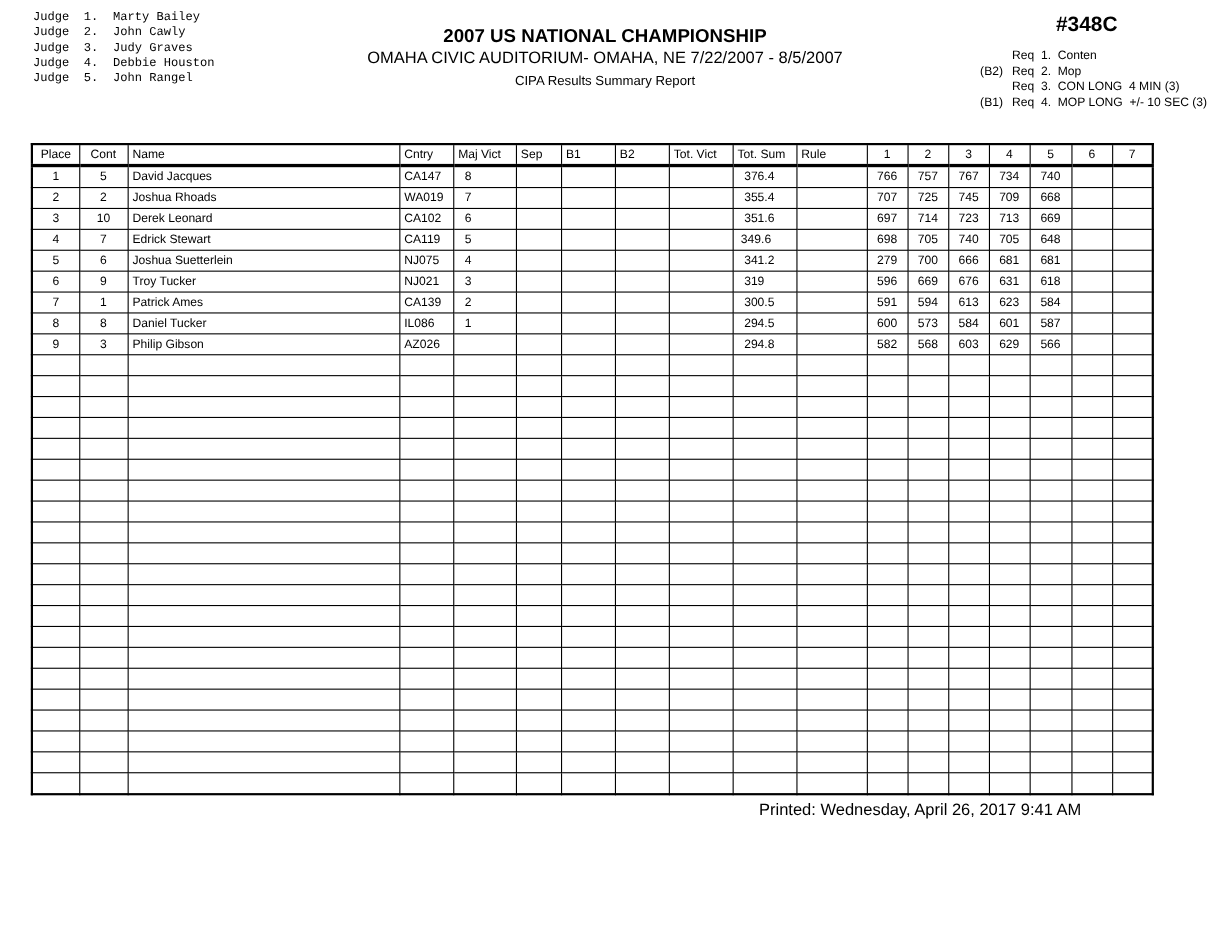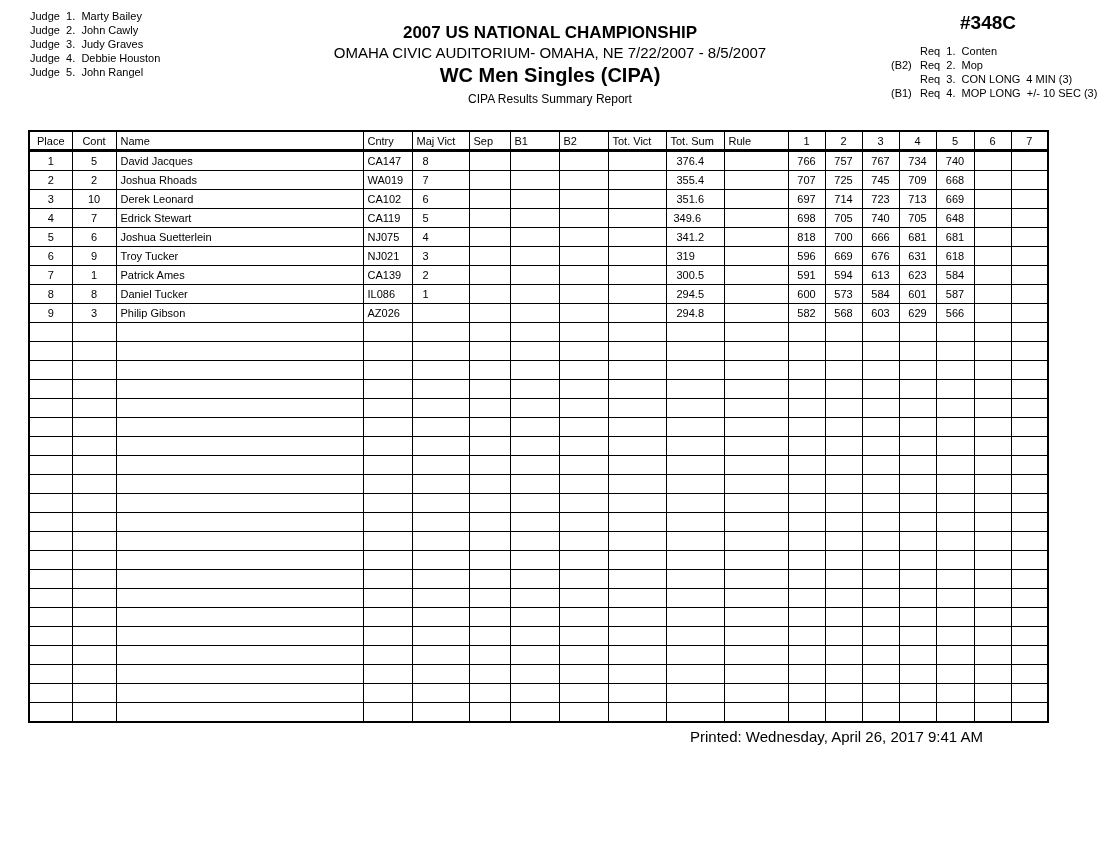--- a/index.html
+++ b/index.html
@@ -1,18 +1,18 @@
 <!DOCTYPE html>
 <html><head>
 <meta charset="utf-8">
 <style>
   html, body { margin: 0; padding: 0; background: #ffffff; }
   body { width: 1100px; height: 850px; position: relative; font-family: "Liberation Sans", sans-serif; color: #000; overflow: hidden; }
   .judges { position: absolute; left: 30px; top: 9px; font-size: 11px; line-height: 14px; }
-  .judges div { white-space: pre; }
+  .judges div { white-space: pre; font-family: Liberation Mono, monospace; }
   .center-head { position: absolute; left: 250px; width: 600px; top: 22px; text-align: center; }
   .h-title { font-size: 17px; font-weight: bold; line-height: 22px; }
   .h-venue { font-size: 15px; line-height: 18px; }
   .h-event { font-size: 20px; font-weight: bold; line-height: 26px; }
   .h-report { font-size: 12px; line-height: 22px; }
   .event-no { position: absolute; left: 960px; top: 12px; font-size: 19px; font-weight: bold; }
   .reqs { position: absolute; left: 862px; top: 44px; font-size: 11px; line-height: 14px; }
   .reqs div { white-space: pre; }
   .reqs .pre { display: inline-block; width: 29px; margin-left: 29px; }
   table.grid { position: absolute; left: 28px; top: 130px; border-collapse: collapse; font-size: 11px; table-layout: fixed; border-radius: 32px; }
@@ -29,21 +29,20 @@
   <div><span>Judge  1.</span>  <span>Marty Bailey</span></div>
   <div><span>Judge  2.</span>  <span>John Cawly</span></div>
   <div><span>Judge  3.</span>  <span>Judy Graves</span></div>
   <div><span>Judge  4.</span>  <span>Debbie Houston</span></div>
   <div><span>Judge  5.</span>  <span>John Rangel</span></div>
 </div>
 
 <div class="center-head">
   <div class="h-title">2007 US NATIONAL CHAMPIONSHIP</div>
   <div class="h-venue">OMAHA CIVIC AUDITORIUM- OMAHA, NE  7/22/2007 - 8/5/2007</div>
-  <div class="h-event">WC Men Singles (CIPA)</div>
   <div class="h-report">CIPA Results Summary Report</div>
 </div>
 
 <div class="event-no">#348C</div>
 
 <div class="reqs">
   <div><span class="pre"></span><span>Req  1.  Conten</span></div>
   <div><span class="pre">(B2)</span><span>Req  2.  Mop</span></div>
   <div><span class="pre"></span><span>Req  3.  CON LONG  4 MIN (3)</span></div>
   <div><span class="pre">(B1)</span><span>Req  4.  MOP LONG  +/- 10 SEC (3)</span></div>
@@ -178,21 +177,21 @@
         <td class="c">6</td>
         <td>Joshua Suetterlein</td>
         <td>NJ075</td>
         <td style="padding-left: 10px;">4</td>
         <td></td>
         <td></td>
         <td></td>
         <td></td>
         <td style="padding-left: 10px;">341.2</td>
         <td></td>
-        <td class="c">818</td>
+        <td class="c">279</td>
         <td class="c">700</td>
         <td class="c">666</td>
         <td class="c">681</td>
         <td class="c">681</td>
         <td class="c"></td>
         <td class="c"></td>
       </tr>
       <tr>
         <td class="c">6</td>
         <td class="c">9</td>

